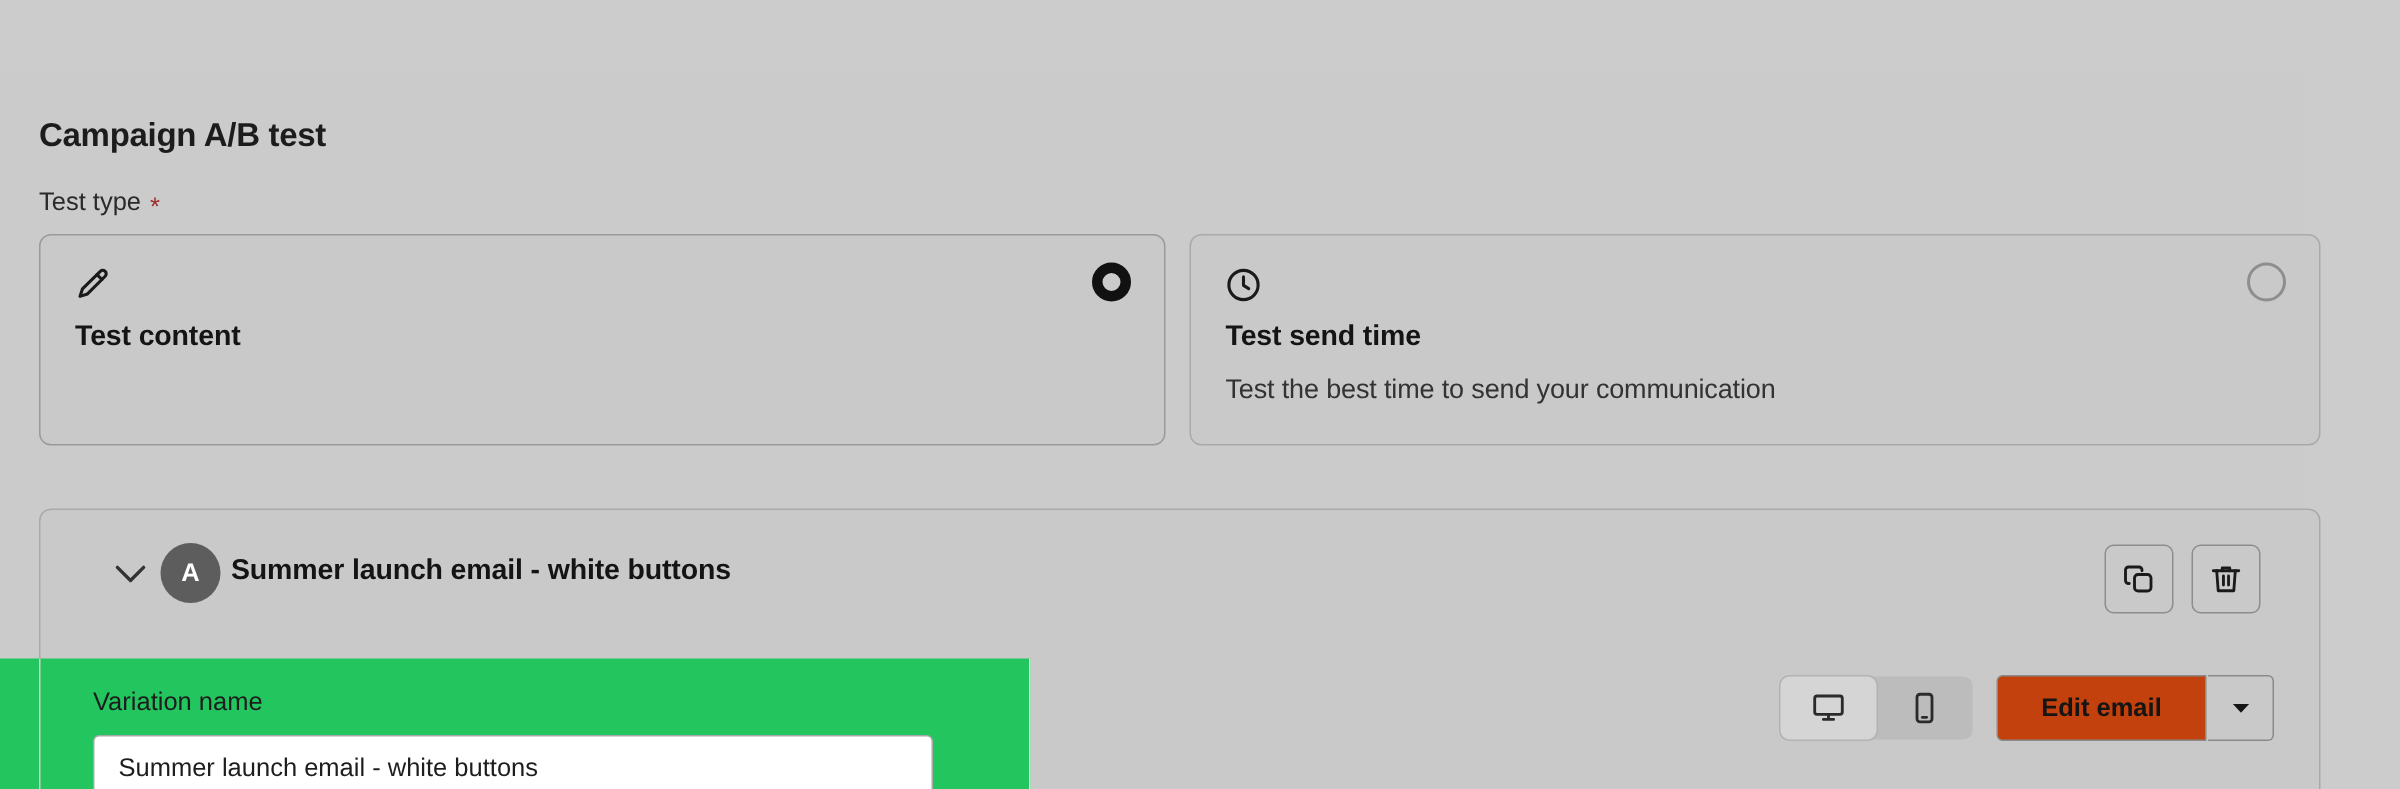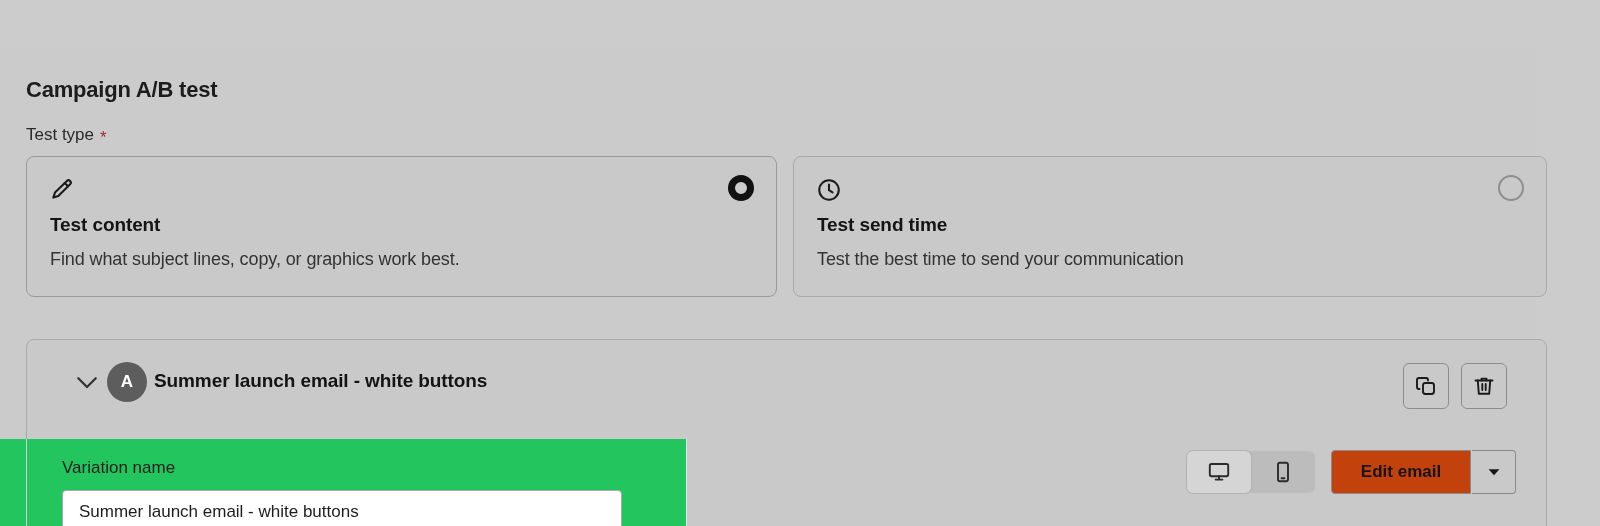--- a/index.html
+++ b/index.html
@@ -172,21 +172,20 @@
   </div>
 
   <div class="opt-card opt-card-left selected">
     <span class="opt-icon">
       <svg viewBox="0 0 24 24" fill="none" stroke="currentColor" stroke-width="1.9" stroke-linecap="round" stroke-linejoin="round">
         <path d="M16.5 3.6a2.1 2.1 0 0 1 3 3L8.6 17.5 4 19l1.5-4.6L16.5 3.6z"></path>
         <path d="M14.5 5.6l3 3"></path>
       </svg>
     </span>
     <div class="opt-title">Test content</div>
-    <div class="opt-desc">Find what subject lines, copy, or graphics work best.</div>
     <span class="radio on"></span>
   </div>
 
   <div class="opt-card opt-card-right">
     <span class="opt-icon">
       <svg viewBox="0 0 24 24" fill="none" stroke="currentColor" stroke-width="1.9" stroke-linecap="round" stroke-linejoin="round">
         <circle cx="12" cy="12" r="9"></circle>
         <path d="M12 7v5.2l3.2 2"></path>
       </svg>
     </span>

